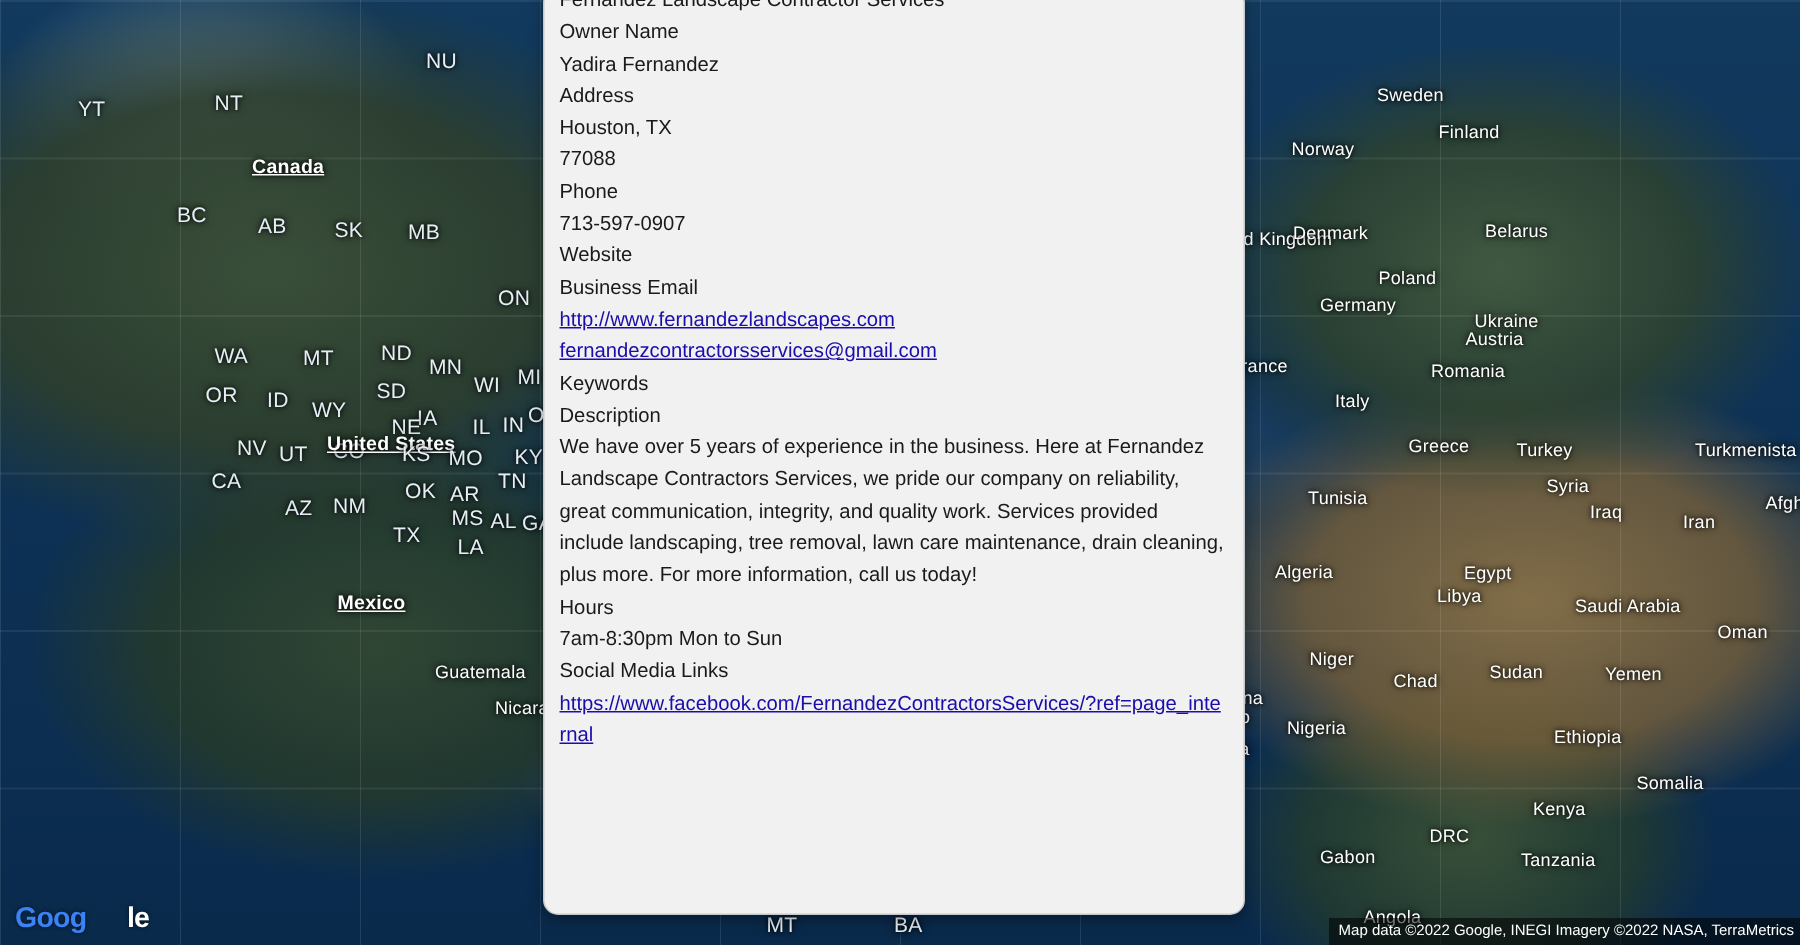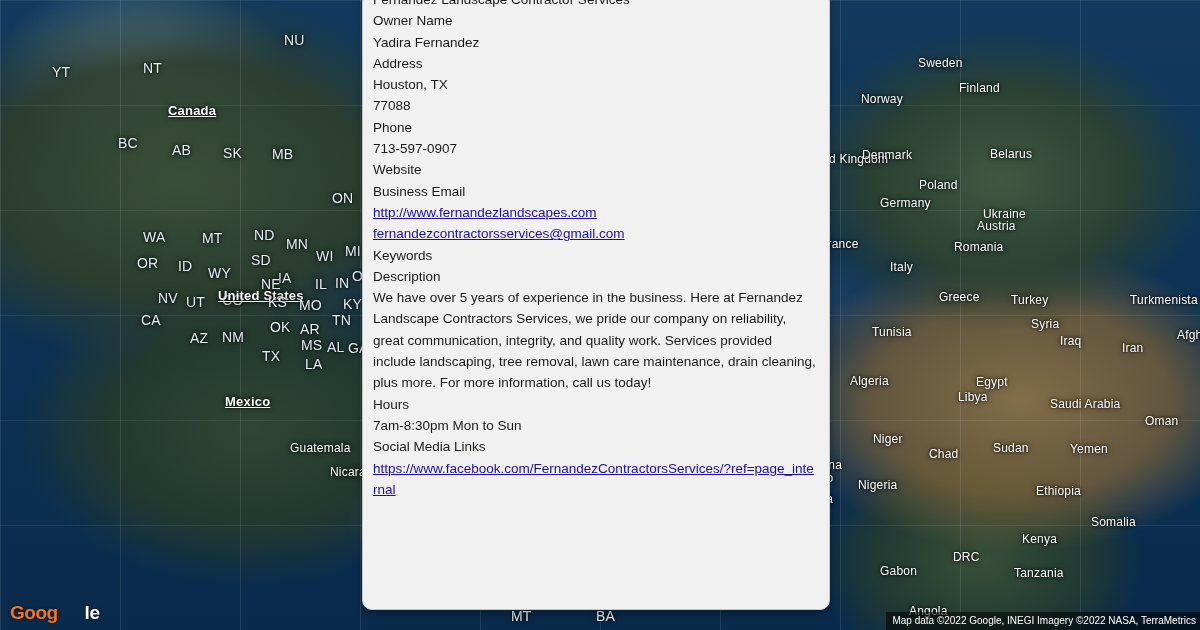--- a/index.html
+++ b/index.html
@@ -71,21 +71,21 @@
   .google-logo {
     position: absolute;
     left: 10px;
     bottom: 6px;
     font-size: 19px;
     font-weight: bold;
     letter-spacing: -0.5px;
     text-shadow: 0 0 3px rgba(0,0,0,0.6);
     user-select: none;
   }
-  .g1 { color: #f97316; }
+  .g1 { color: #3b82f6; }
   .g2 { color: #ffffff; padding-left: 27px; }
 
   
   .attribution {
     position: absolute;
     right: 0;
     bottom: 0;
     background: rgba(0,0,0,0.55);
     color: #ffffff;
     font-size: 10px;

